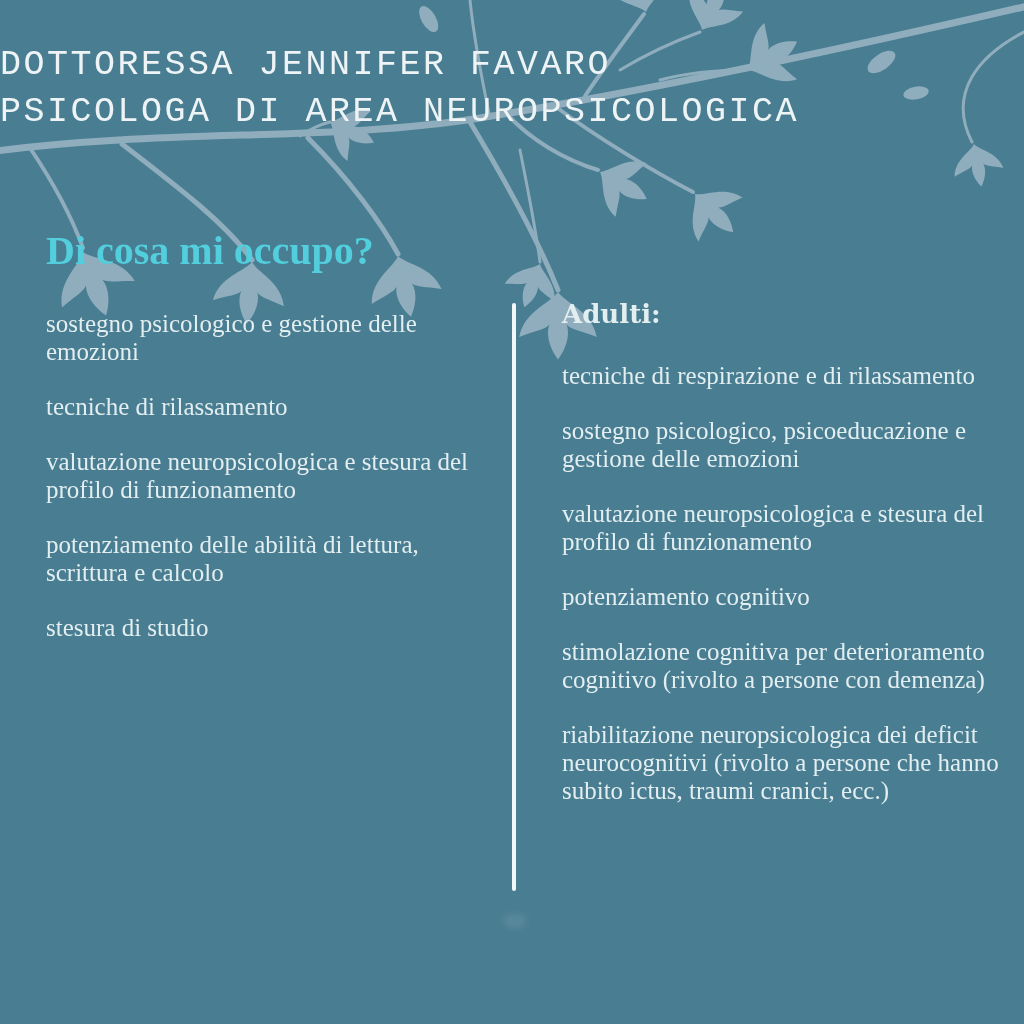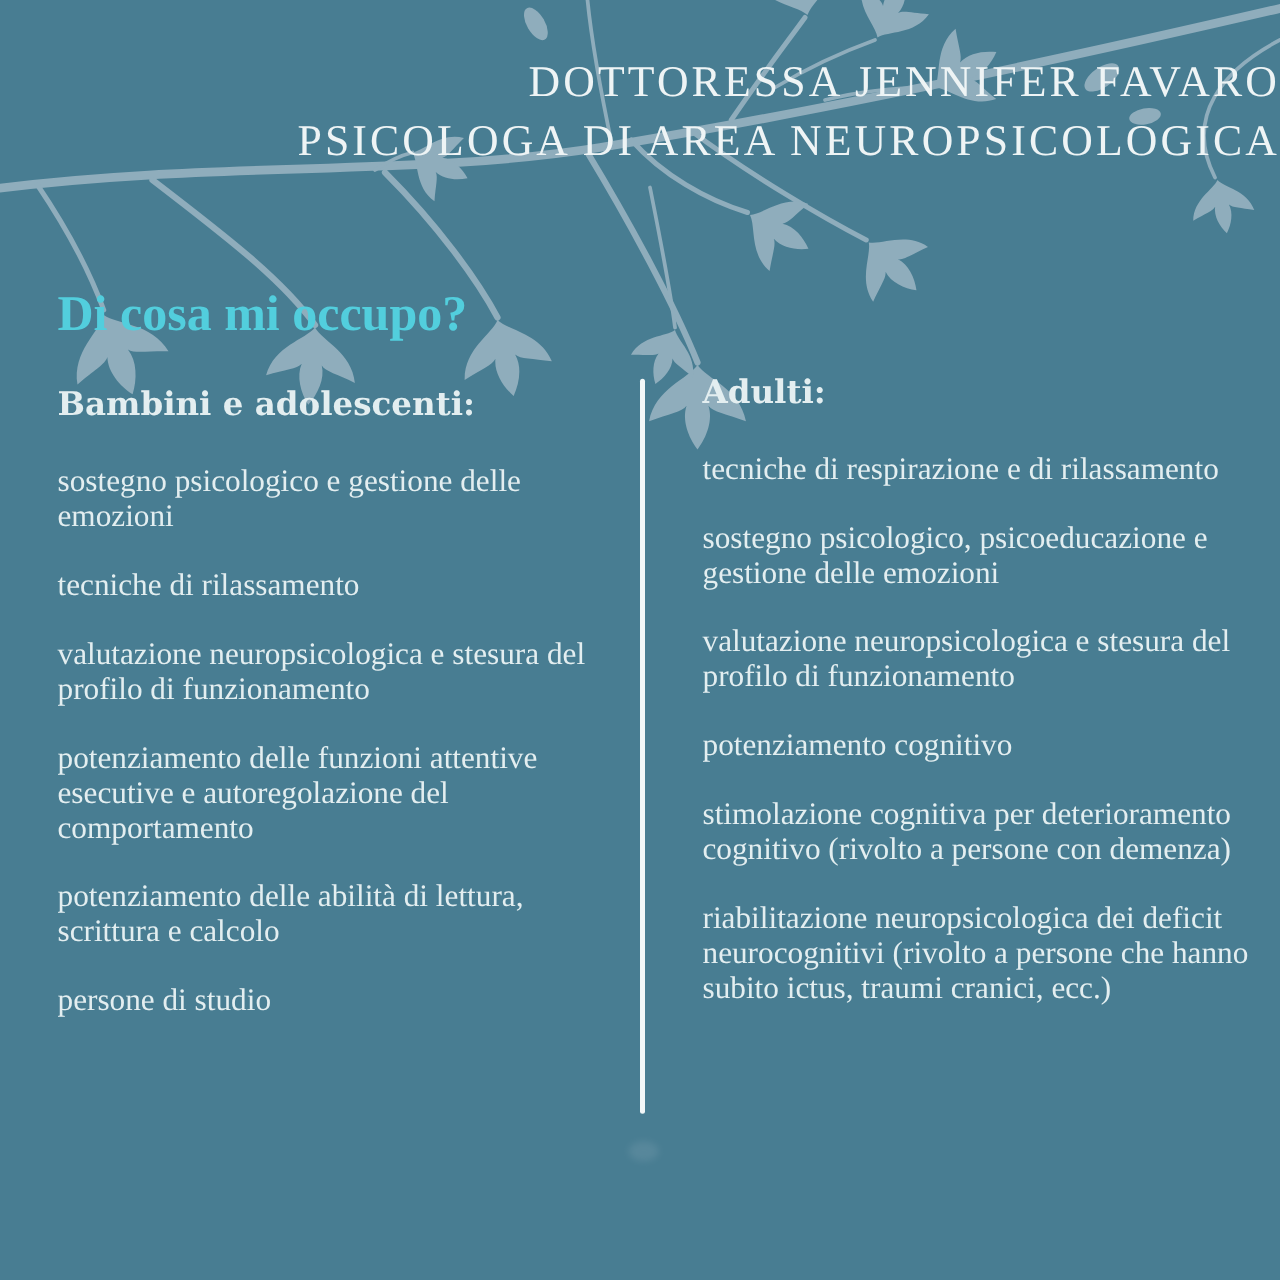--- a/index.html
+++ b/index.html
@@ -20,21 +20,21 @@
     overflow:hidden;
     font-family:"Liberation Serif", serif;
   }
   .branches{
     position:absolute;top:0;left:0;
     color:var(--branch);
     pointer-events:none;
   }
   .titleblock{
     position:absolute;top:42px;left:0;width:100%;
-    text-align:right;color:var(--title);
+    text-align:left;color:var(--title);font-family:Liberation Mono, monospace;
   }
   .title-line{
     font-size:35px;line-height:47px;
     letter-spacing:2.5px;font-weight:400;
     text-transform:uppercase;
     white-space:nowrap;
   }
   .heading{
     position:absolute;left:46px;top:227px;
     font-family:Liberation Serif, serif;
@@ -116,28 +116,26 @@
   </svg>
 
   <header class="titleblock">
     <div class="title-line">DOTTORESSA JENNIFER FAVARO</div>
     <div class="title-line">PSICOLOGA DI AREA NEUROPSICOLOGICA</div>
   </header>
 
   <h2 class="heading">Di cosa mi occupo?</h2>
 
   <section class="col col-left">
-    <h3>Bambini e adolescenti:</h3>
     <div>
         <p class="item">sostegno psicologico e gestione delle emozioni</p>
         <p class="item">tecniche di rilassamento</p>
         <p class="item">valutazione neuropsicologica e stesura del profilo di funzionamento</p>
-        <p class="item">potenziamento delle funzioni attentive esecutive e autoregolazione del comportamento</p>
         <p class="item">potenziamento delle abilità di lettura, scrittura e calcolo</p>
-        <p class="item">persone di studio</p>
+        <p class="item">stesura di studio</p>
       </div>
   </section>
 
   <div class="divider"></div>
 
   <section class="col col-right">
     <h3>Adulti:</h3>
     <div>
         <p class="item">tecniche di respirazione e di rilassamento</p>
         <p class="item">sostegno psicologico, psicoeducazione e gestione delle emozioni</p>

